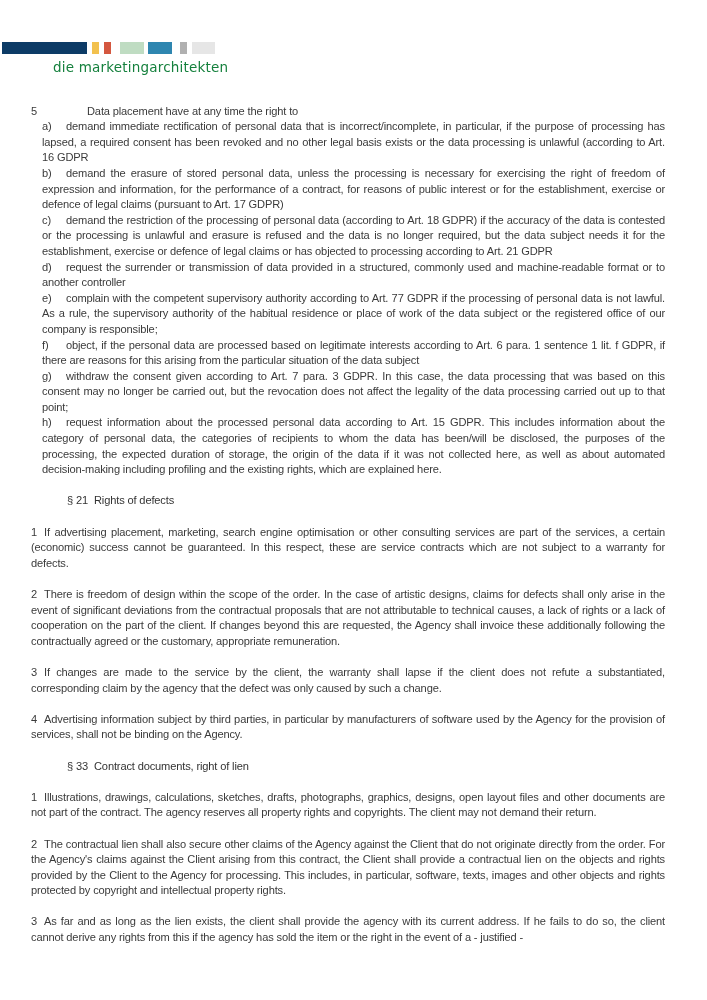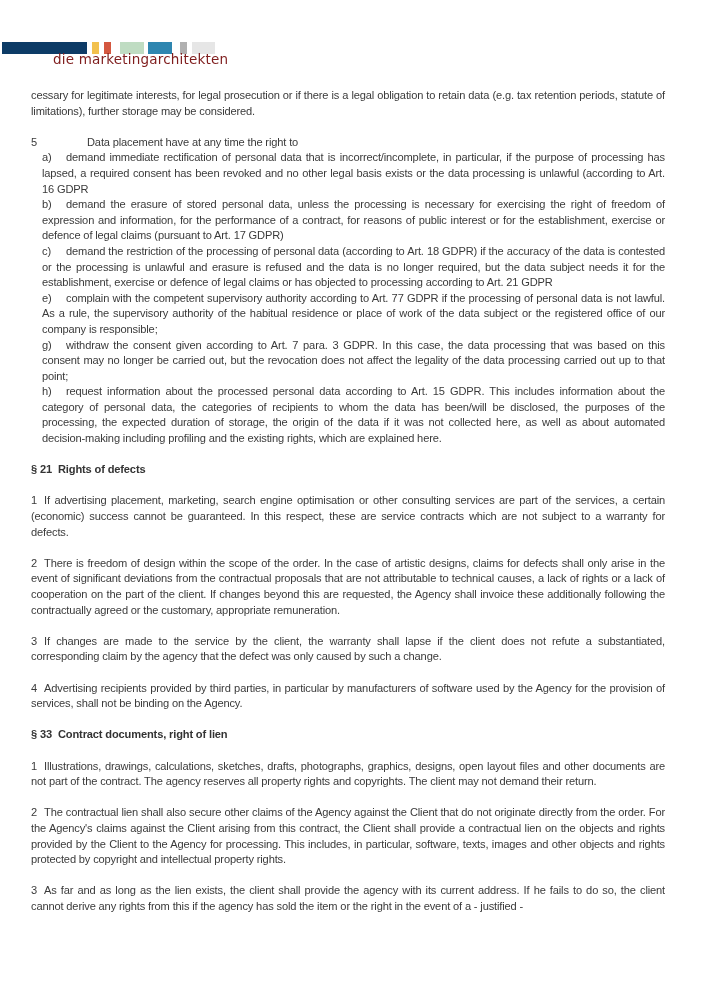--- a/index.html
+++ b/index.html
@@ -2,79 +2,80 @@
 <html><head>
   <meta charset="utf-8">
   <style>
     * { margin: 0; padding: 0; box-sizing: border-box; }
     html, body { width: 707px; height: 1000px; background: #ffffff; overflow: hidden; }
     body { position: relative; font-family: "Liberation Sans", sans-serif; color: #3a3a3a; }
 
     .logo { position: absolute; left: 0; top: 42px; width: 230px; height: 40px; }
     .logo-bar { position: absolute; top: 0; height: 12px; }
     .logo-text {
-      position: absolute; left: 53px; top: 9px;
-      font-family: "DejaVu Sans", sans-serif; font-size: 13.5px; color: #7f1d1d;
+      position: absolute; left: 53px; top: 17px;
+      font-family: "DejaVu Sans", sans-serif; font-size: 13.5px; color: #15803d;
       letter-spacing: 0.2px; white-space: nowrap;
     }
 
     .content {
       position: absolute; left: 31px; top: 88px; width: 634px;
       font-size: 11.1px; line-height: 15.6px; text-align: justify;
       letter-spacing: -0.15px;
     }
     .para { margin: 0; }
     .gap { height: 15.6px; }
     .list-head { display: flex; }
     .list-head .num { width: 56px; }
     .sub { padding-left: 11px; }
     .sub .mark { display: inline-block; width: 24px; }
-    .heading { font-weight: bold; color: #333; }
+    .heading { font-weight: normal; color: #333; margin-left: 36px; }
     .heading .sec { margin-right: 6px; }
     .pnum { margin-right: 7px; }
   </style>
 </head>
 <body>
 
 <div class="logo">
   <div class="logo-bar" style="left:2px;width:85px;background:#0d3b66;"></div>
   <div class="logo-bar" style="left:92px;width:7px;background:#f2c14e;"></div>
   <div class="logo-bar" style="left:104px;width:7px;background:#d4573f;"></div>
   <div class="logo-bar" style="left:120px;width:24px;background:#bfdcc2;"></div>
   <div class="logo-bar" style="left:148px;width:24px;background:#2e86b0;"></div>
   <div class="logo-bar" style="left:180px;width:7px;background:#b0b0b0;"></div>
   <div class="logo-bar" style="left:192px;width:23px;background:#e6e6e6;"></div>
   <div class="logo-text">die marketingarchitekten</div>
 </div>
 
 <div class="content">
-  <p class="para">cessary for legitimate interests, for legal prosecution or if there is a legal obligation to retain data (e.g. tax retention periods, statute of limitations), further storage may be considered.</p>
   <div class="gap"></div>
 
   <div class="list-head">
     <span class="num">5</span>
     <span>Data placement have at any time the right to</span>
   </div>
   <p class="para sub"><span class="mark">a)</span><span>demand immediate rectification of personal data that is incorrect/incomplete, in particular, if the purpose of processing has lapsed, a required consent has been revoked and no other legal basis exists or the data processing is unlawful (according to Art. 16 GDPR</span></p>
   <p class="para sub"><span class="mark">b)</span><span>demand the erasure of stored personal data, unless the processing is necessary for exercising the right of freedom of expression and information, for the performance of a contract, for reasons of public interest or for the establishment, exercise or defence of legal claims (pursuant to Art. 17 GDPR)</span></p>
   <p class="para sub"><span class="mark">c)</span><span>demand the restriction of the processing of personal data (according to Art. 18 GDPR) if the accuracy of the data is contested or the processing is unlawful and erasure is refused and the data is no longer required, but the data subject needs it for the establishment, exercise or defence of legal claims or has objected to processing according to Art. 21 GDPR</span></p>
+  <p class="para sub"><span class="mark">d)</span><span>request the surrender or transmission of data provided in a structured, commonly used and machine-readable format or to another controller</span></p>
   <p class="para sub"><span class="mark">e)</span><span>complain with the competent supervisory authority according to Art. 77 GDPR if the processing of personal data is not lawful. As a rule, the supervisory authority of the habitual residence or place of work of the data subject or the registered office of our company is responsible;</span></p>
+  <p class="para sub"><span class="mark">f)</span><span>object, if the personal data are processed based on legitimate interests according to Art. 6 para. 1 sentence 1 lit. f GDPR, if there are reasons for this arising from the particular situation of the data subject</span></p>
   <p class="para sub"><span class="mark">g)</span><span>withdraw the consent given according to Art. 7 para. 3 GDPR. In this case, the data processing that was based on this consent may no longer be carried out, but the revocation does not affect the legality of the data processing carried out up to that point;</span></p>
   <p class="para sub"><span class="mark">h)</span><span>request information about the processed personal data according to Art. 15 GDPR. This includes information about the category of personal data, the categories of recipients to whom the data has been/will be disclosed, the purposes of the processing, the expected duration of storage, the origin of the data if it was not collected here, as well as about automated decision-making including profiling and the existing rights, which are explained here.</span></p>
   <div class="gap"></div>
 
   <p class="para heading"><span class="sec">§ 21</span><span>Rights of defects</span></p>
   <div class="gap"></div>
   <p class="para"><span class="pnum">1</span><span>If advertising placement, marketing, search engine optimisation or other consulting services are part of the services, a certain (economic) success cannot be guaranteed. In this respect, these are service contracts which are not subject to a warranty for defects.</span></p>
   <div class="gap"></div>
   <p class="para"><span class="pnum">2</span><span>There is freedom of design within the scope of the order. In the case of artistic designs, claims for defects shall only arise in the event of significant deviations from the contractual proposals that are not attributable to technical causes, a lack of rights or a lack of cooperation on the part of the client. If changes beyond this are requested, the Agency shall invoice these additionally following the contractually agreed or the customary, appropriate remuneration.</span></p>
   <div class="gap"></div>
   <p class="para"><span class="pnum">3</span><span>If changes are made to the service by the client, the warranty shall lapse if the client does not refute a substantiated, corresponding claim by the agency that the defect was only caused by such a change.</span></p>
   <div class="gap"></div>
-  <p class="para"><span class="pnum">4</span><span>Advertising recipients provided by third parties, in particular by manufacturers of software used by the Agency for the provision of services, shall not be binding on the Agency.</span></p>
+  <p class="para"><span class="pnum">4</span><span>Advertising information subject by third parties, in particular by manufacturers of software used by the Agency for the provision of services, shall not be binding on the Agency.</span></p>
   <div class="gap"></div>
 
   <p class="para heading"><span class="sec">§ 33</span><span>Contract documents, right of lien</span></p>
   <div class="gap"></div>
   <p class="para"><span class="pnum">1</span><span>Illustrations, drawings, calculations, sketches, drafts, photographs, graphics, designs, open layout files and other documents are not part of the contract. The agency reserves all property rights and copyrights. The client may not demand their return.</span></p>
   <div class="gap"></div>
   <p class="para"><span class="pnum">2</span><span>The contractual lien shall also secure other claims of the Agency against the Client that do not originate directly from the order. For the Agency's claims against the Client arising from this contract, the Client shall provide a contractual lien on the objects and rights provided by the Client to the Agency for processing. This includes, in particular, software, texts, images and other objects and rights protected by copyright and intellectual property rights.</span></p>
   <div class="gap"></div>
   <p class="para"><span class="pnum">3</span><span>As far and as long as the lien exists, the client shall provide the agency with its current address. If he fails to do so, the client cannot derive any rights from this if the agency has sold the item or the right in the event of a - justified -</span></p>
 </div>

